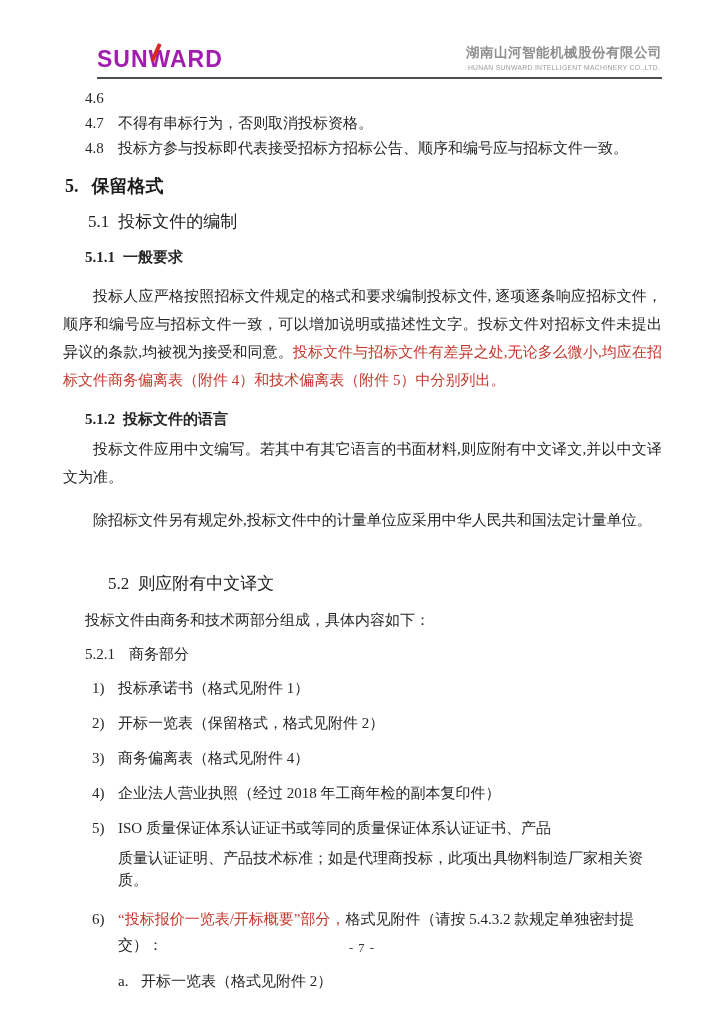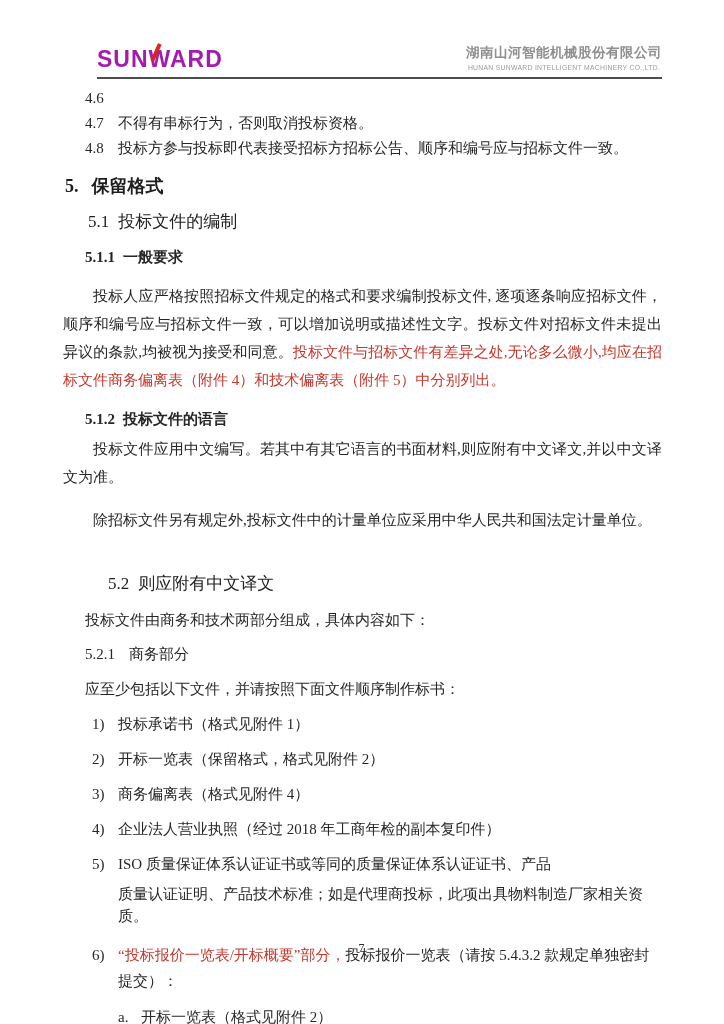--- a/index.html
+++ b/index.html
@@ -142,21 +142,20 @@
     <div class="h52">
       <span class="hnum">5.2</span><span>则应附有中文译文</span>
     </div>
 
     <div class="intro">投标文件由商务和技术两部分组成，具体内容如下：</div>
 
     <div class="h521">
       <span class="hnum">5.2.1</span><span>商务部分</span>
     </div>
 
-    <div class="lead">应至少包括以下文件，并请按照下面文件顺序制作标书：</div>
 
     <div class="li">
       <span class="lnum">1)</span>
       <span class="ltext">投标承诺书（格式见附件 1）</span>
     </div>
     <div class="li">
       <span class="lnum">2)</span>
       <span class="ltext">开标一览表（保留格式，格式见附件 2）</span>
     </div>
     <div class="li">
@@ -170,21 +169,21 @@
     <div class="li">
       <span class="lnum">5)</span>
       <span class="ltext">
         <span class="lline">ISO 质量保证体系认证证书或等同的质量保证体系认证证书、产品</span>
         <span class="lline2">质量认证证明、产品技术标准；如是代理商投标，此项出具物料制造厂家相关资质。</span>
       </span>
     </div>
 
     <div class="li li6">
       <span class="lnum">6)</span>
-      <span class="ltext"><span class="red">“投标报价一览表/开标概要”部分，</span><span>投标报价一览表（请按 </span><span class="ref">5.4.3.2</span><span> 款规定单独密封提交）：</span></span>
+      <span class="ltext"><span class="red">“投标报价一览表/开标概要”部分，</span><span>格式见附件（请按 </span><span class="ref">5.4.3.2</span><span> 款规定单独密封提交）：</span></span>
     </div>
 
     <div class="subli">
       <span class="lnum">a.</span>
       <span class="ltext">开标一览表（格式见附件 2）</span>
     </div>
 
   </main>
 
   <div class="footer">- 7 -</div>

